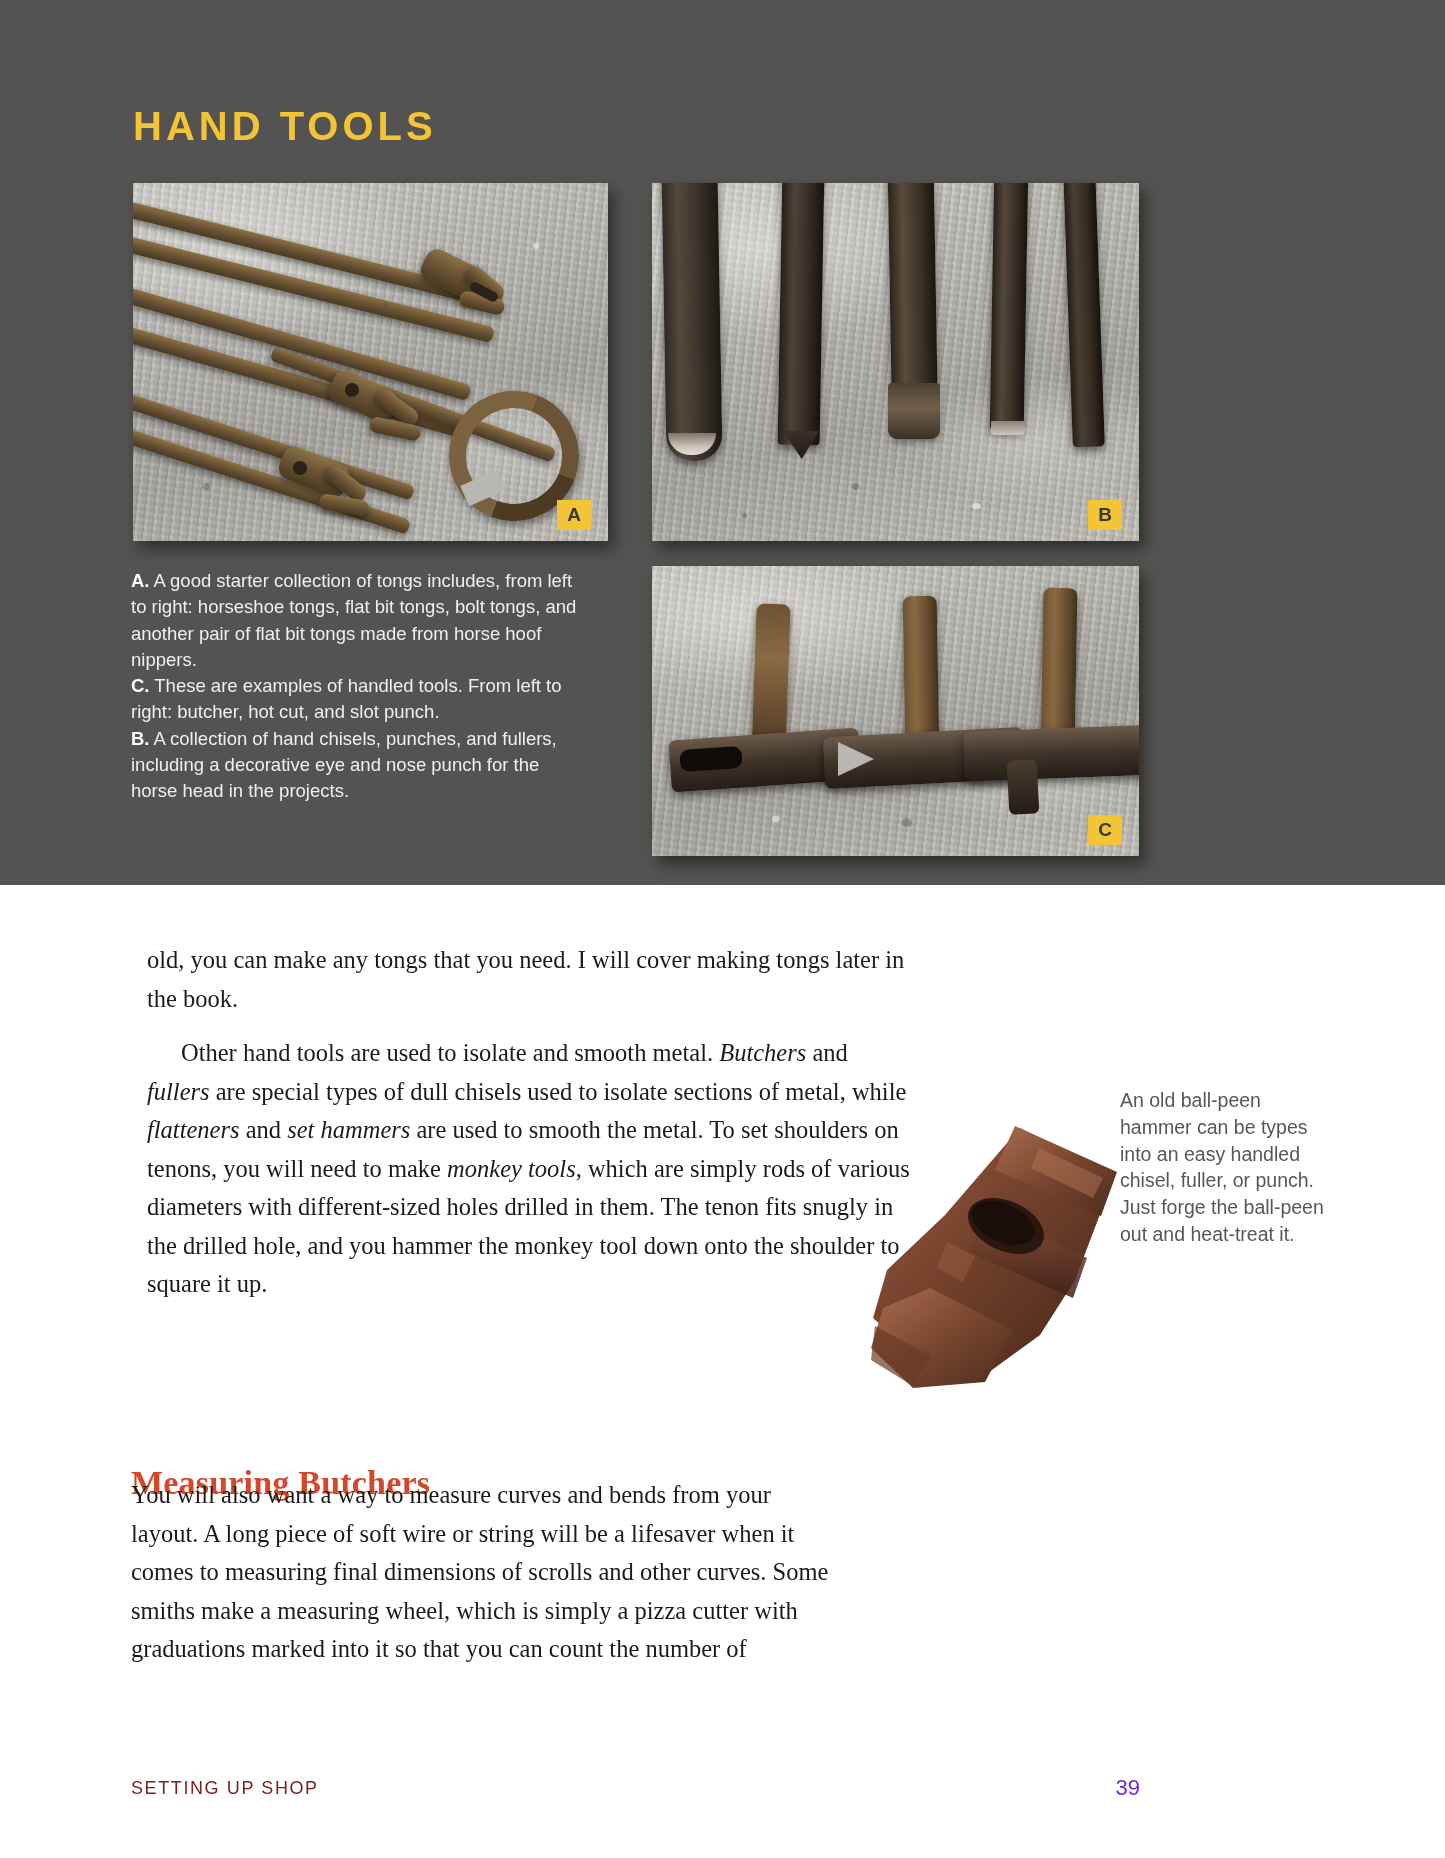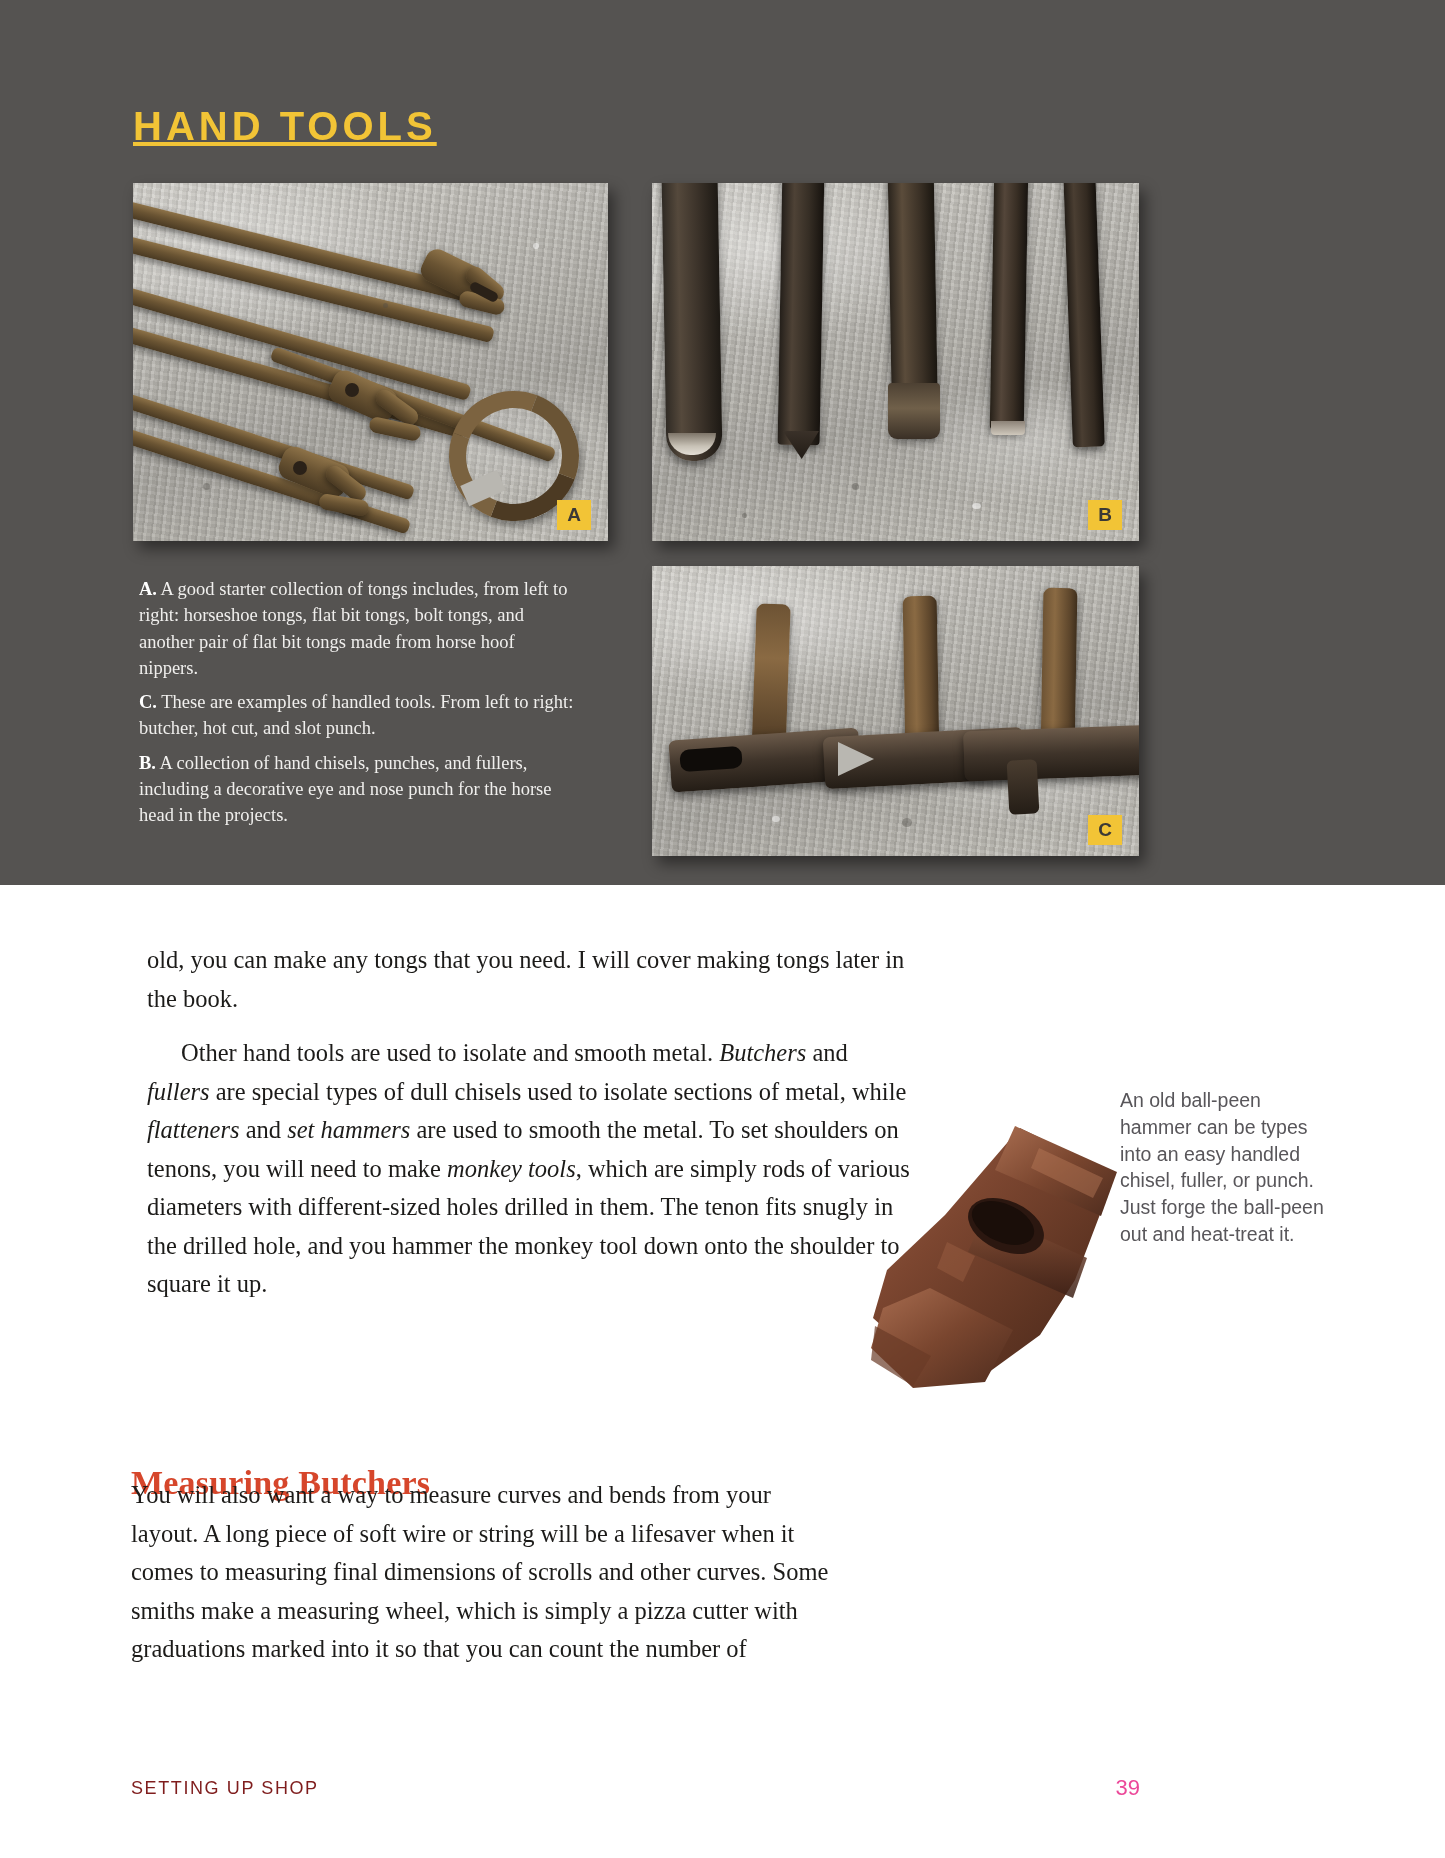--- a/index.html
+++ b/index.html
@@ -17,21 +17,20 @@
     background:#555351;
   }
 
   #page-title{
     position:absolute;left:133px;top:104px;
     font-size:40px;
     font-weight:700;
     letter-spacing:4px;
     color:#f2c436;
     font-family:"Liberation Sans", sans-serif;
-    text-decoration:underline;
   }
 
   
   .photo{
     position:absolute;
     overflow:hidden;
     box-shadow:6px 8px 14px rgba(0,0,0,.45);
     background:#9a9894;
   }
   #photo-a{left:133px;top:183px;width:475px;height:358px;}
@@ -91,21 +90,21 @@
 
   
   #caption-block{
     position:absolute;left:131px;top:568px;width:455px;
     color:#f0efed;
     font-size:18.5px;
     line-height:26.3px;
     font-family:"Liberation Sans", sans-serif;
   }
   #caption-block b{font-weight:700;color:#ffffff;}
-  .cap-p{margin:8px;font-family:Liberation Serif, serif;}
+  .cap-p{margin:0;}
 
   
   #body-col{
     position:absolute;left:131px;top:925px;width:800px;
     color:#1c1b19;
     font-family:"Liberation Serif", serif;
     font-size:24.5px;
     line-height:38.5px;
     text-align:left;
   }
@@ -147,21 +146,21 @@
   #footer-left{
     position:absolute;left:131px;top:1778px;
     color:#7f1d1d;
     font-family:"Liberation Sans", sans-serif;
     font-size:18px;
     letter-spacing:1.6px;
   }
   #footer-page{
     position:absolute;left:1060px;top:1775px;width:80px;
     text-align:right;
-    color:#ec4899;
+    color:#6d28d9;
     font-family:"Liberation Sans", sans-serif;
     font-size:22px;
   }
 </style>
 </head>
 <body>
 
 <div id="dark-panel">
 
   <div id="page-title">HAND TOOLS</div>

